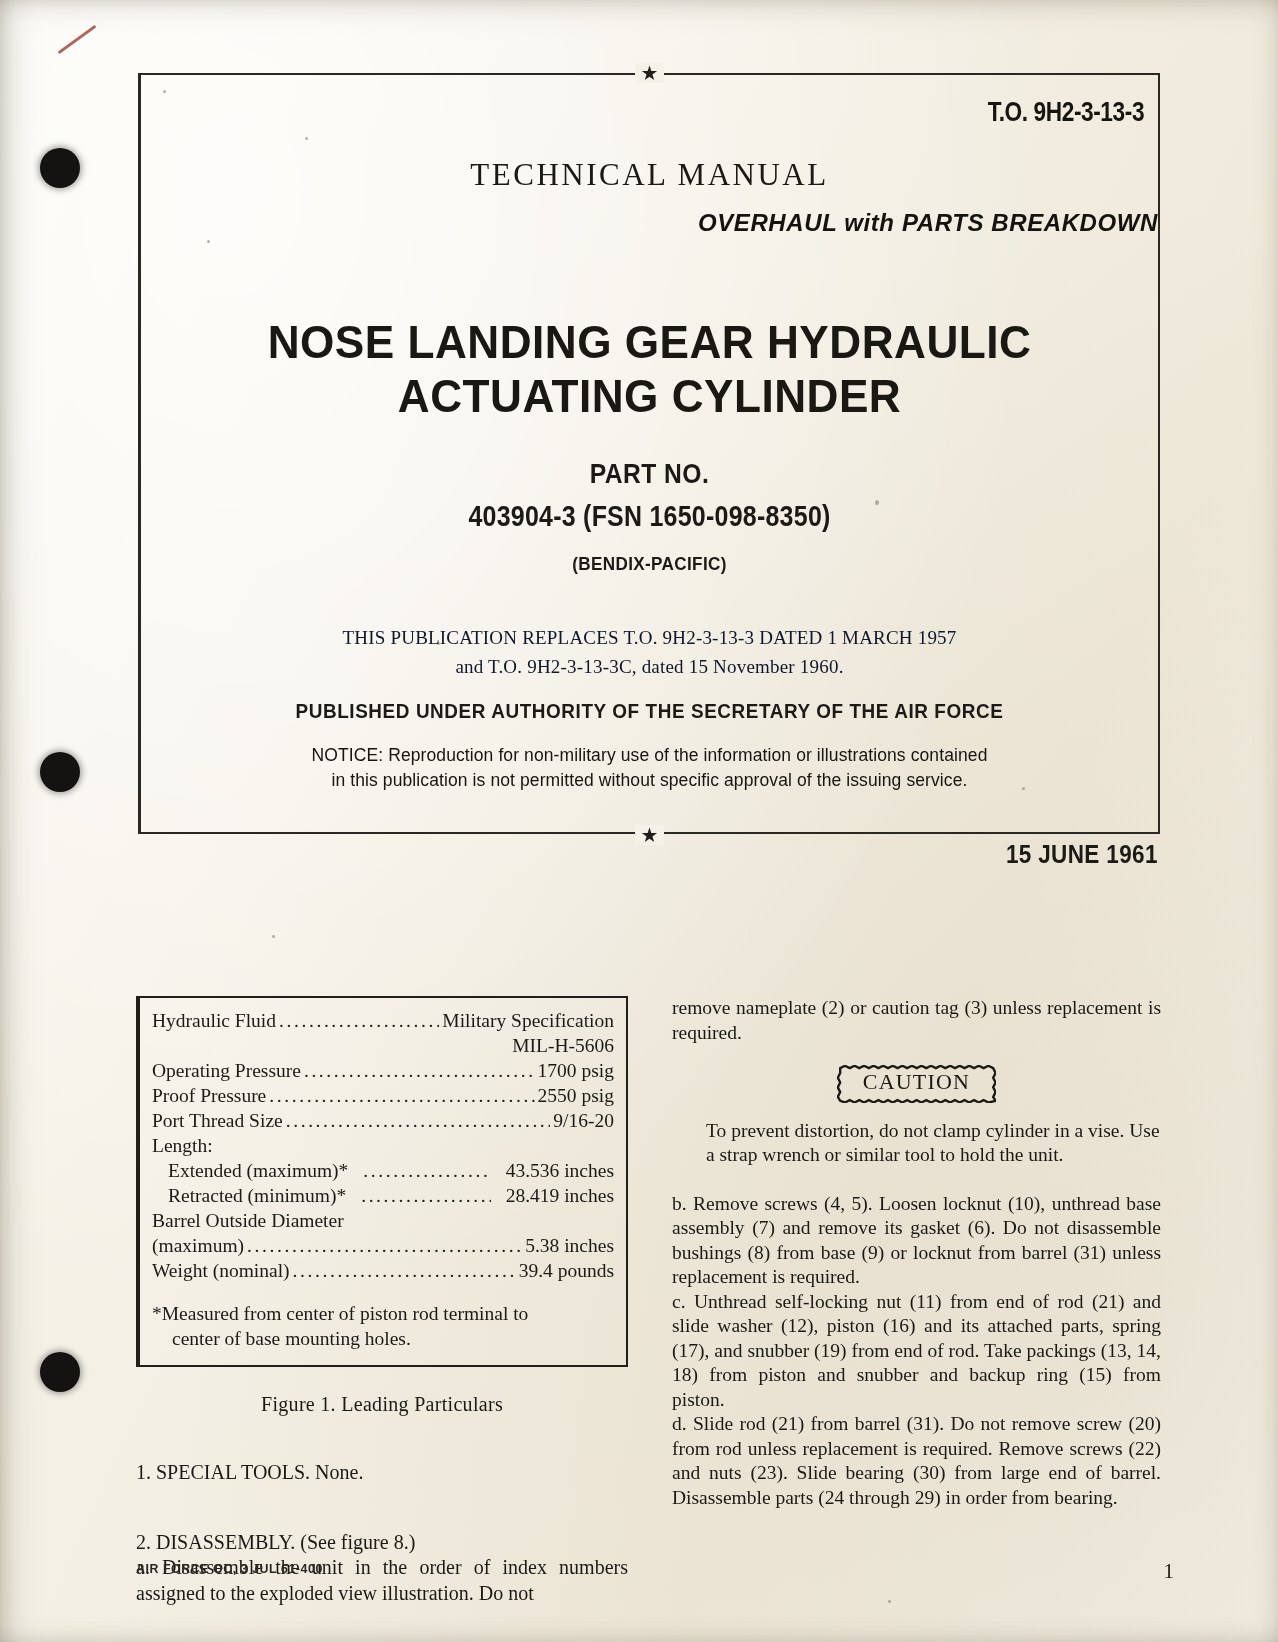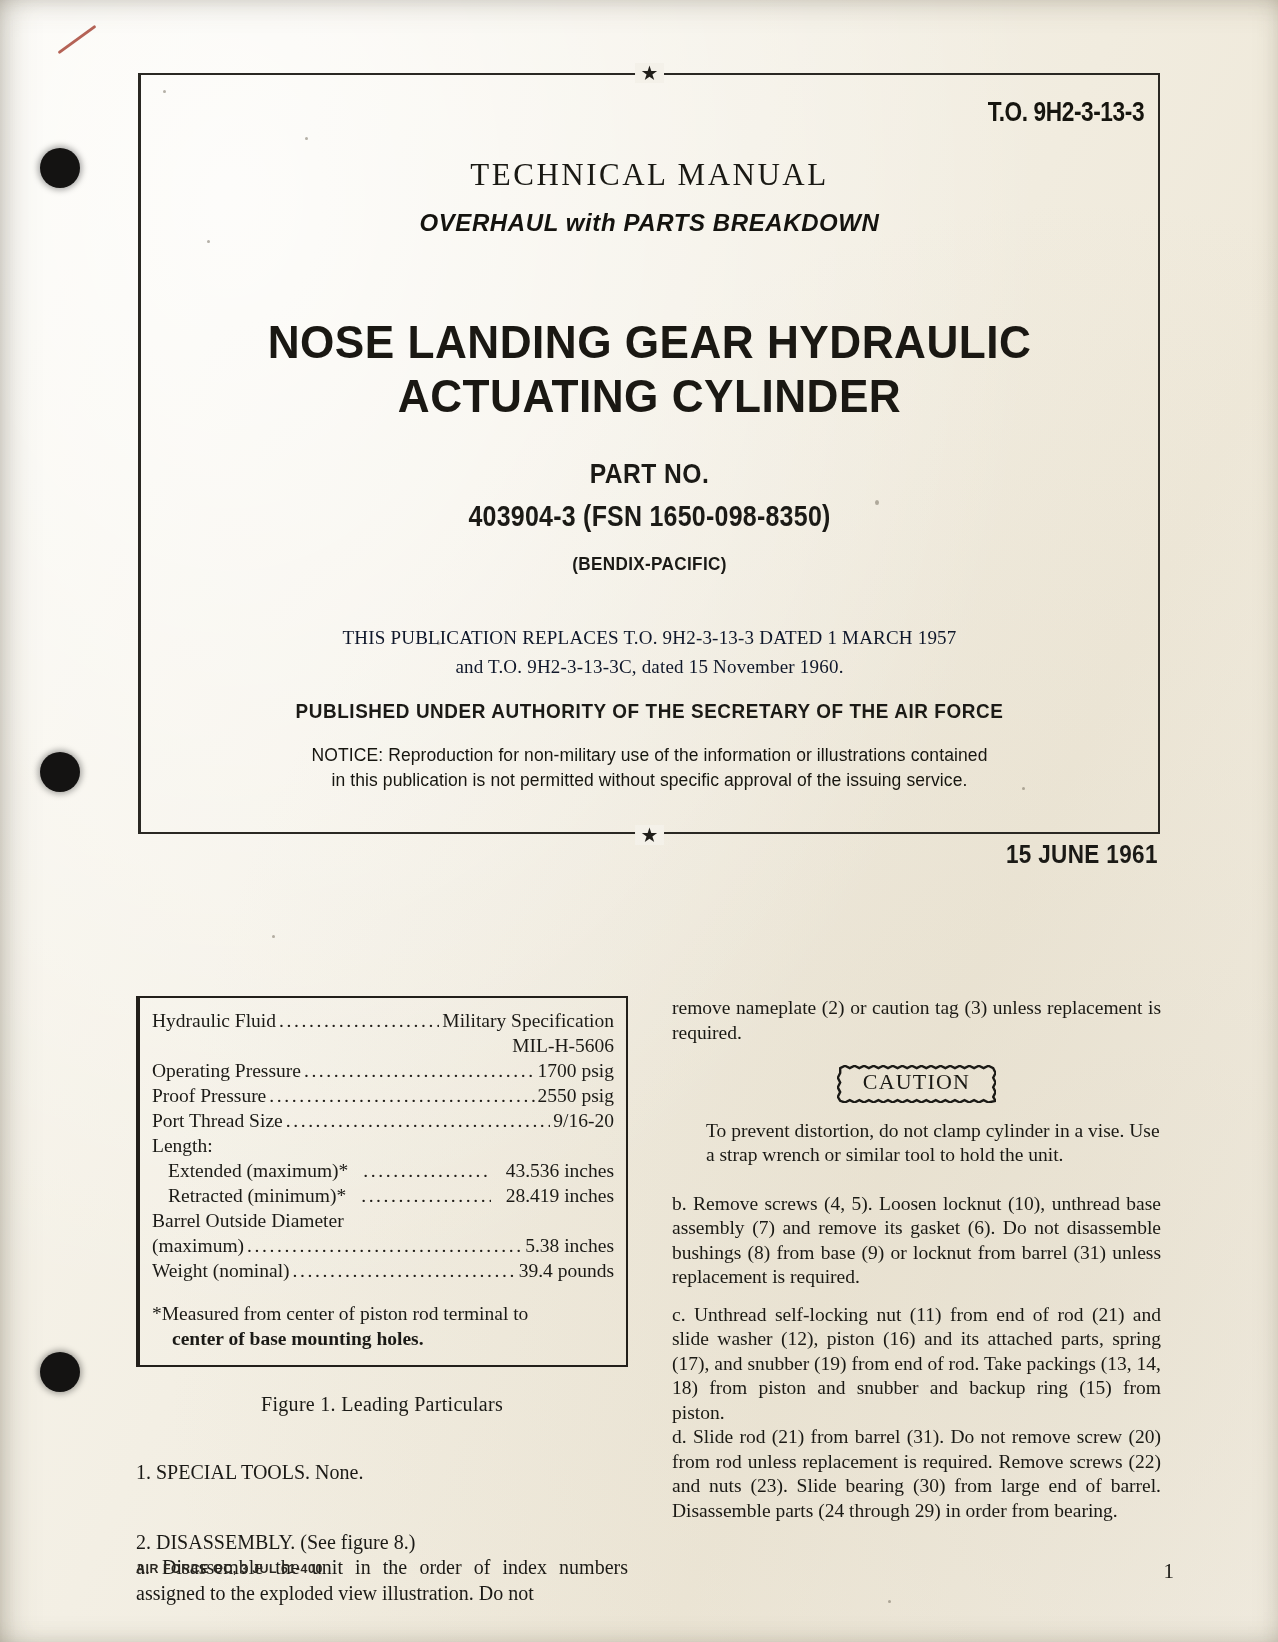--- a/index.html
+++ b/index.html
@@ -116,21 +116,21 @@
     text-align: center;
     font-family: "Liberation Serif", serif;
     font-size: 31px;
     letter-spacing: 2.5px;
     color: #1a1914;
   }
   .ov-line {
     position: absolute;
     left: 0; right: 0;
     top: 134px;
-    text-align: center;
+    text-align: right;
     font-family: "Liberation Sans", sans-serif;
     font-style: italic;
     font-weight: bold;
     font-size: 24px;
     letter-spacing: 0.6px;
     color: #14130f;
   }
 
   .main-title {
     position: absolute;
@@ -470,21 +470,21 @@
       </div>
 
       <div class="lp-line">
         <span class="lbl">Weight (nominal)</span>
         <span class="dots"></span>
         <span class="val">39.4 pounds</span>
       </div>
 
       <div class="lp-note">
         <span>*Measured from center of piston rod terminal to</span><br>
-        <span style="padding-left:10px;font-weight:bold;">center of base mounting holes.</span>
+        <span style="padding-left:10px;">center of base mounting holes.</span>
       </div>
     </div>
 
     <div class="fig-caption">Figure 1.  Leading Particulars</div>
 
     <div class="para-left">1. SPECIAL TOOLS.  None.</div>
 
     <div class="para-left">
       <span class="hang">2. DISASSEMBLY.  (See figure 8.)</span>
       <span class="hang" style="text-align:justify; display:block;"> a. Disassemble the unit in the order of index numbers assigned to the exploded view illustration.  Do not</span>
@@ -502,21 +502,21 @@
                    L190,47 L184,44 L178,47 L172,44 L166,47 L160,44 L154,47 L148,44 L142,47 L136,44 L130,47 L124,44 L118,47 L112,44 L106,47 L100,44 L94,47 L88,44 L82,47 L76,44 L70,47 L64,44 L58,47 L52,44 L46,47 L40,44 L34,47 L28,44 L22,47 L16,44 L10,47 L4,45
                    L1,40 L4,34 L1,28 L4,22 L1,16 L4,10 Z" fill="none" stroke="#1b1a16" stroke-width="3"></path>
         </svg>
         <span>CAUTION</span>
       </span>
     </div>
 
     <div class="rp center-ind">To prevent distortion, do not clamp cylinder in a vise.  Use a strap wrench or similar tool to hold the unit.</div>
 
     <div class="rp" style="margin-top:24px;"> b. Remove screws (4, 5).  Loosen locknut (10), unthread base assembly (7) and remove its gasket (6).  Do not disassemble bushings (8) from base (9) or locknut from barrel (31) unless replacement is required.</div>
-    <div class="rp" style="margin-top:13px;"> c. Unthread self-locking nut (11) from end of rod (21) and slide washer (12), piston (16) and its attached parts, spring (17), and snubber (19) from end of rod.  Take packings (13, 14, 18) from piston and snubber and backup ring (15) from piston.</div>
+    <div class="rp" style="margin-top:0;"> c. Unthread self-locking nut (11) from end of rod (21) and slide washer (12), piston (16) and its attached parts, spring (17), and snubber (19) from end of rod.  Take packings (13, 14, 18) from piston and snubber and backup ring (15) from piston.</div>
     <div class="rp" style="margin-top:0;"> d. Slide rod (21) from barrel (31).  Do not remove screw (20) from rod unless replacement is required. Remove screws (22) and nuts (23).  Slide bearing (30) from large end of barrel. Disassemble parts (24 through 29) in order from bearing.</div>
   </div>
 
   <div class="footer-left">AIR FORCE OC, 3 JUL 61-400</div>
   <div class="footer-right">1</div>
 
   <div class="edge-shadow"></div>
 </div>
 
 </body></html>

